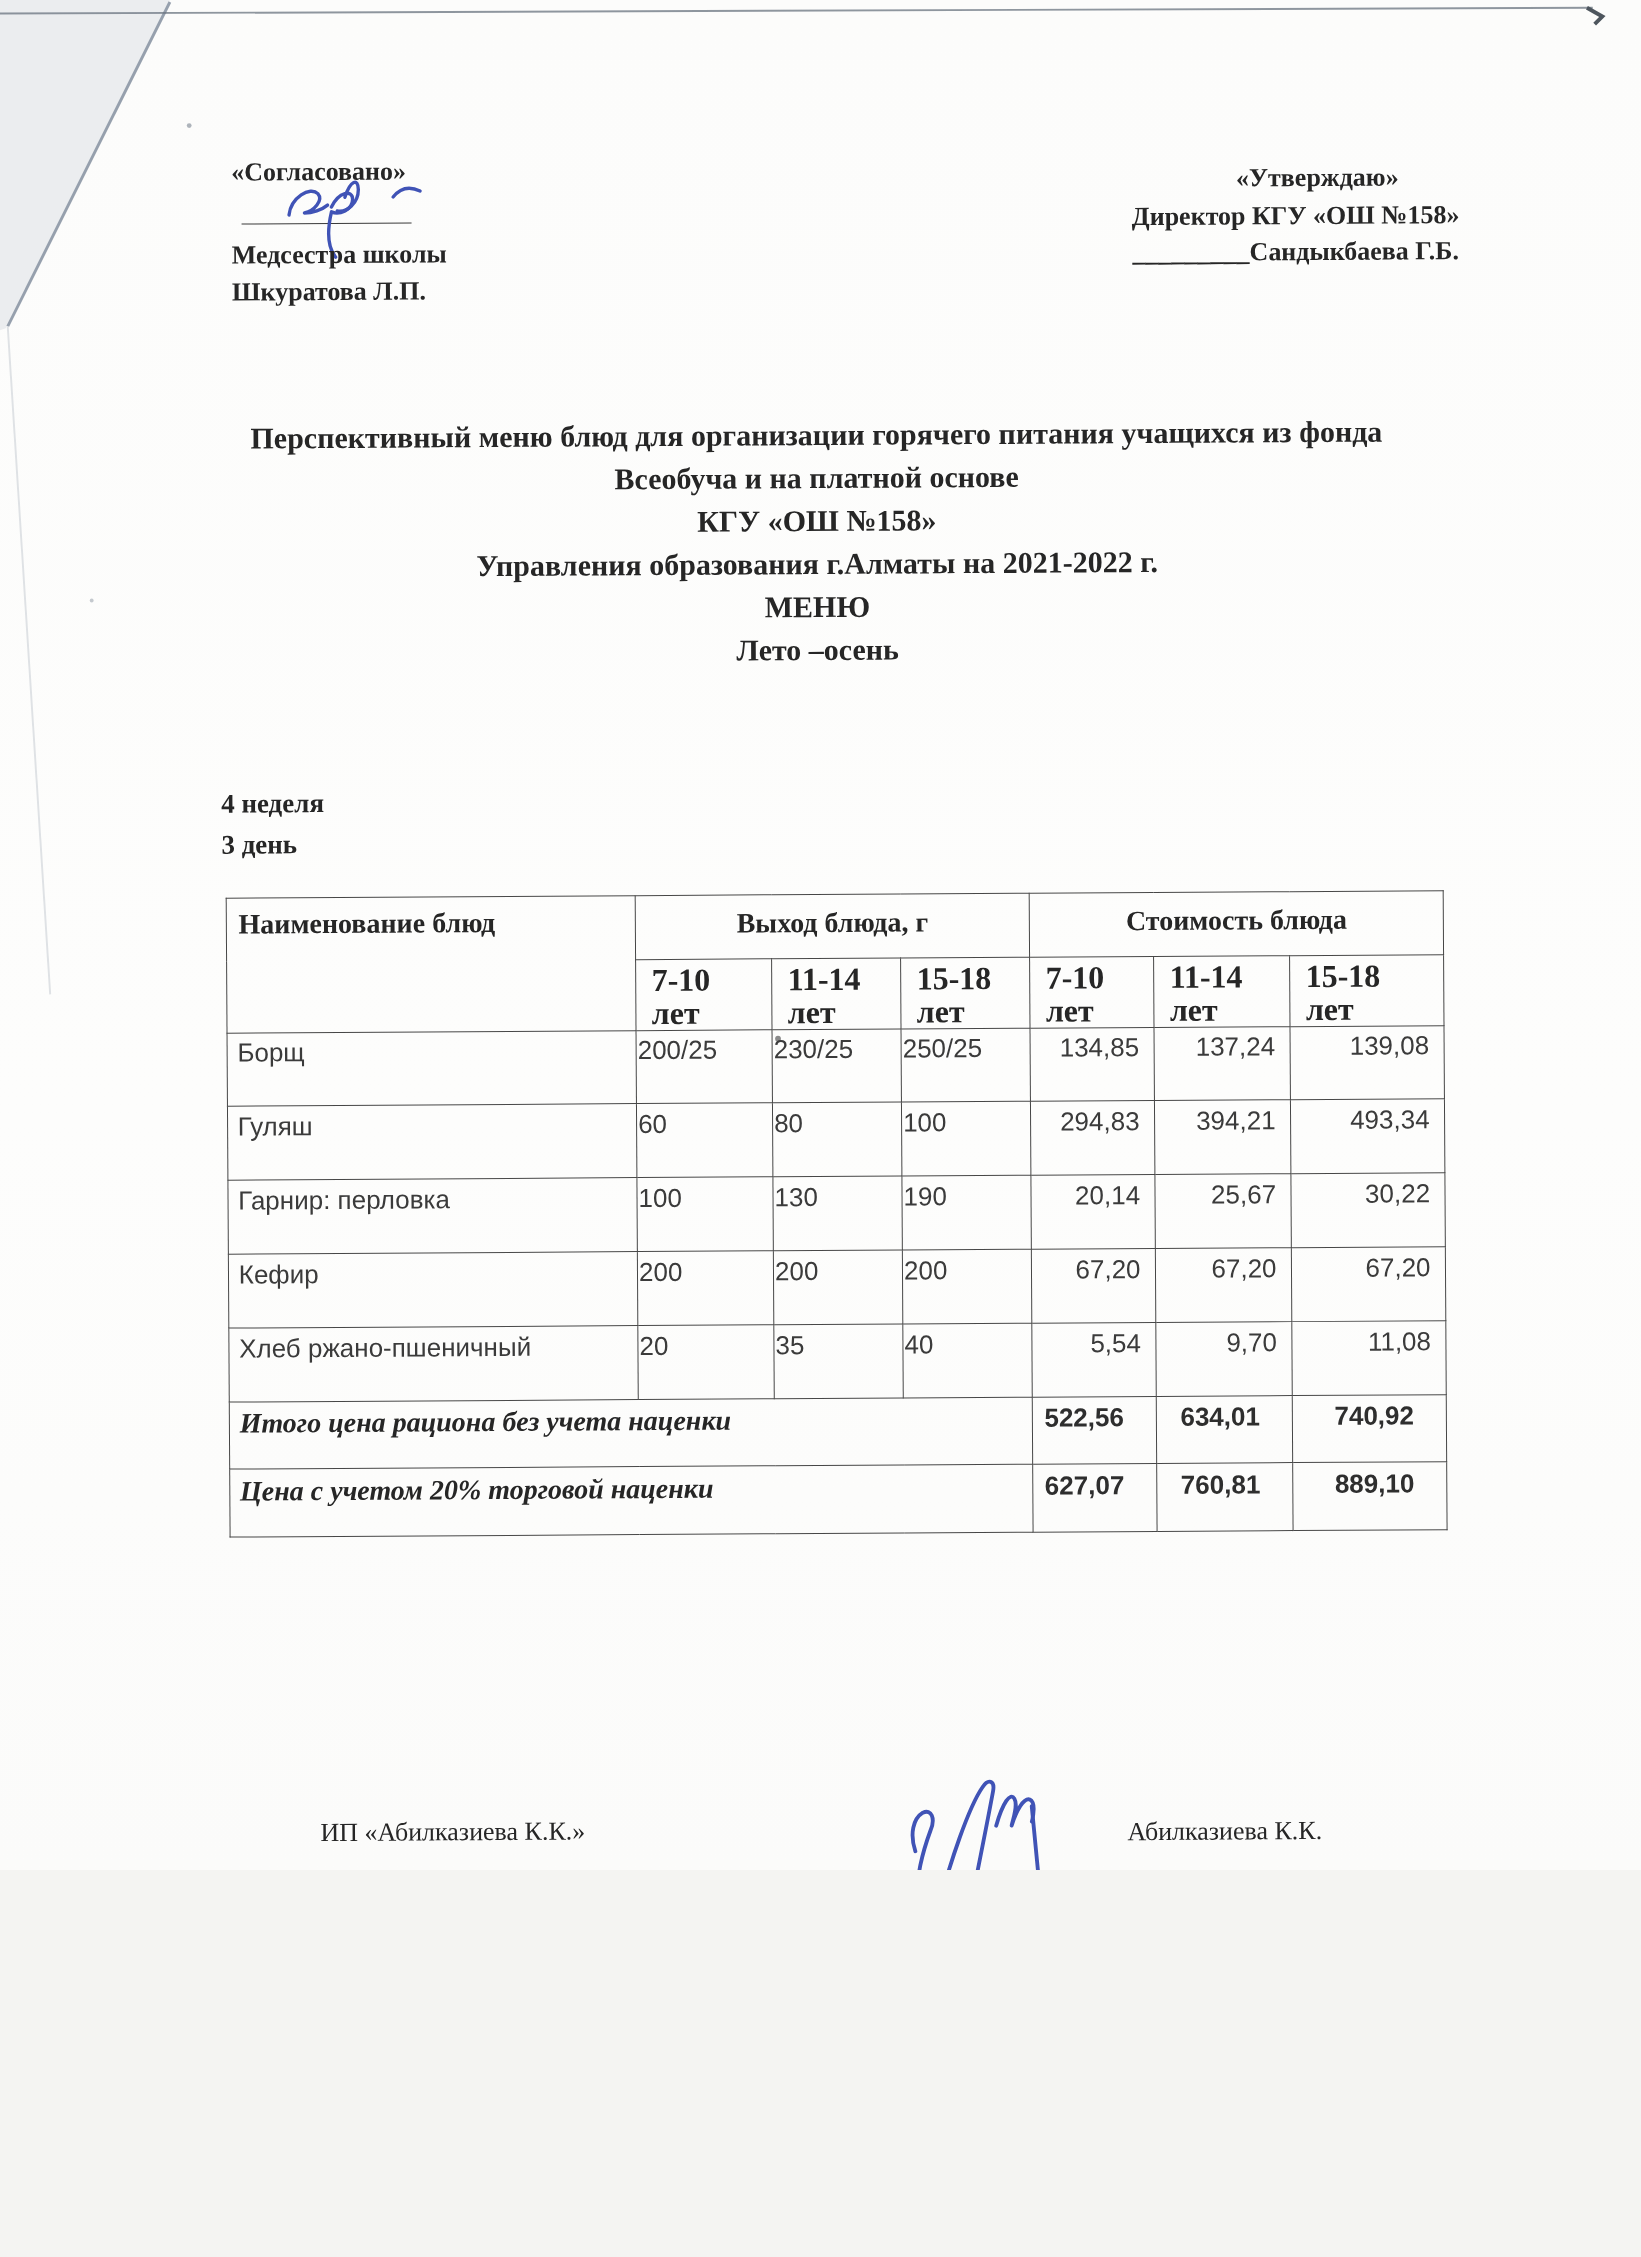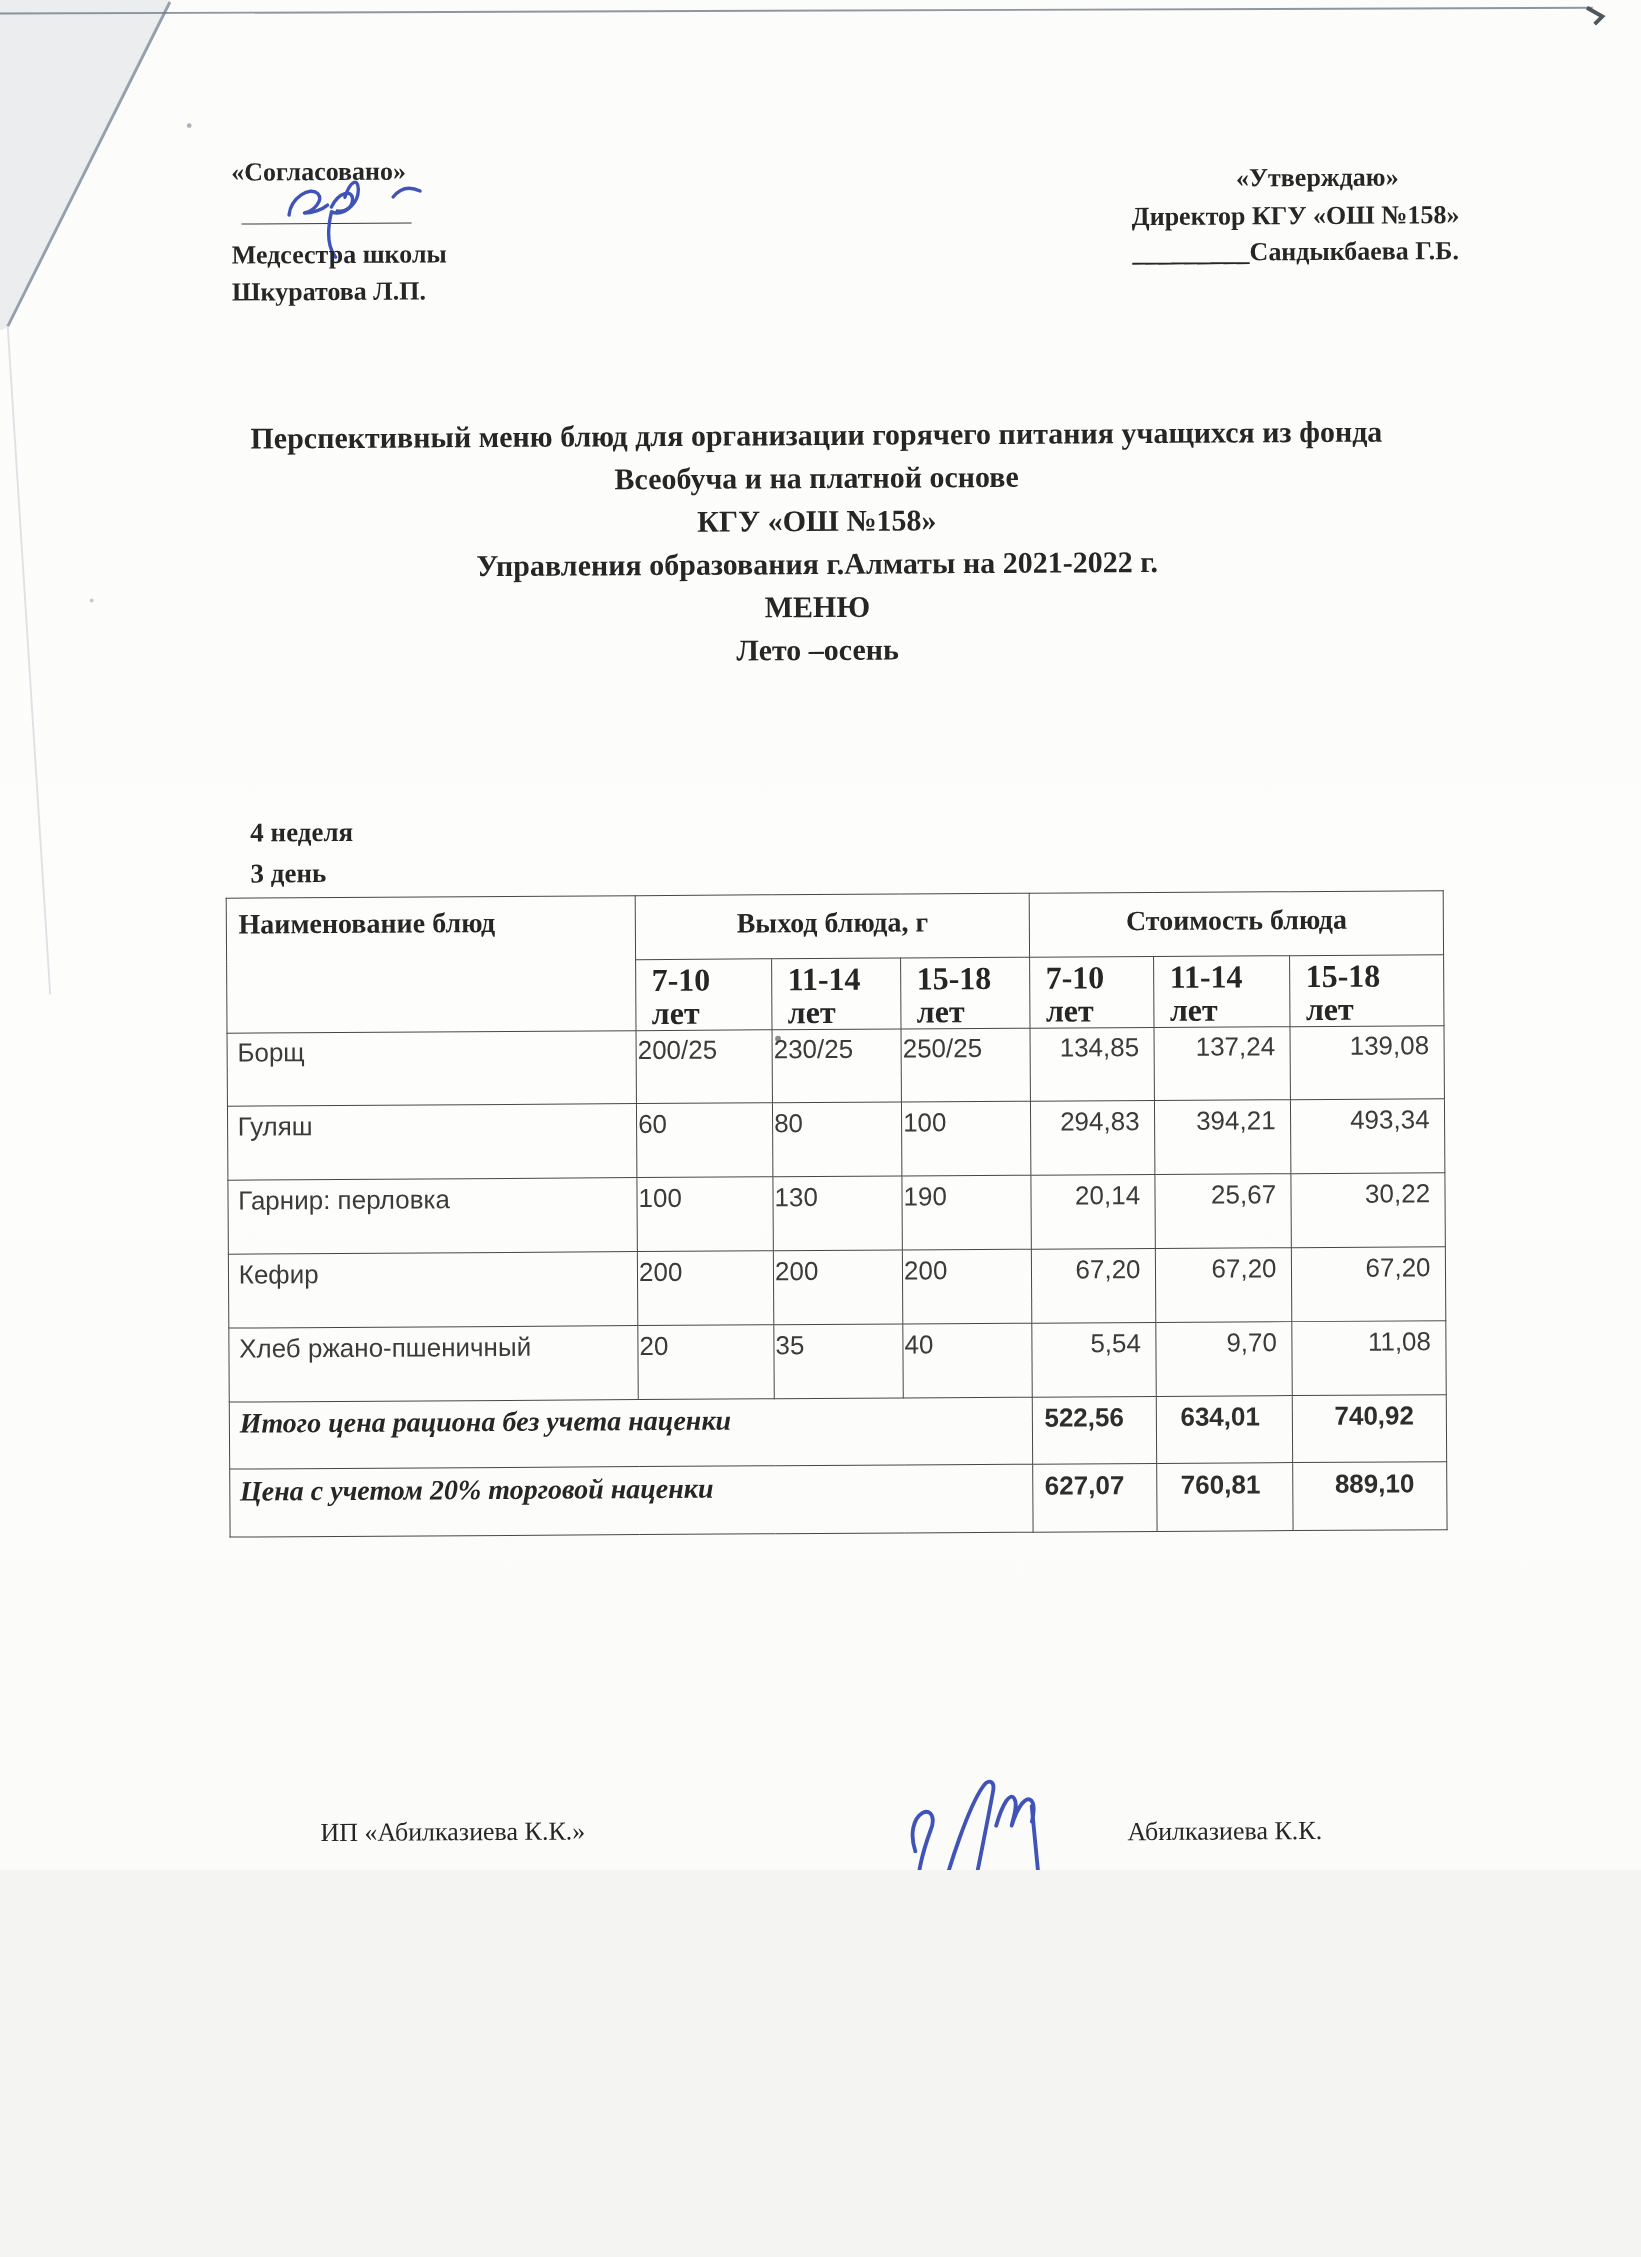--- a/index.html
+++ b/index.html
@@ -33,21 +33,21 @@
   .appr-right .title { padding-left:44px; white-space:nowrap; }
   .appr-right .role  { margin-top:7.7px; white-space:nowrap; }
   .appr-right .name  { margin-top:6.8px; white-space:nowrap; }
 
   
   .doc-title { left:106px; top:413px; width:1429px; text-align:center;
                font-weight:bold; font-size:30px; }
   .title-line { line-height:43px; white-space:nowrap; }
 
   
-  .period { left:252px; top:780px; font-weight:bold; font-size:27px;margin-top:29px; }
+  .period { left:223px; top:780px; font-weight:bold; font-size:27px; }
   .period div { line-height:41px; }
 
   
   table.menu { left:227px; top:894px; position:absolute; border-collapse:collapse;
                table-layout:fixed; width:1218px;
                border:1.9px solid var(--border,#474747); }
   table.menu th, table.menu td { border:1.9px solid var(--border,#474747); vertical-align:top; }
   th.h-name { width:409px; height:124px; text-align:left; padding:9.7px 7.7px 0 11.6px;
               font-weight:bold; font-size:28px; }
   th.h-group { text-align:center; padding-top:11.6px; font-weight:bold; font-size:28px; }

